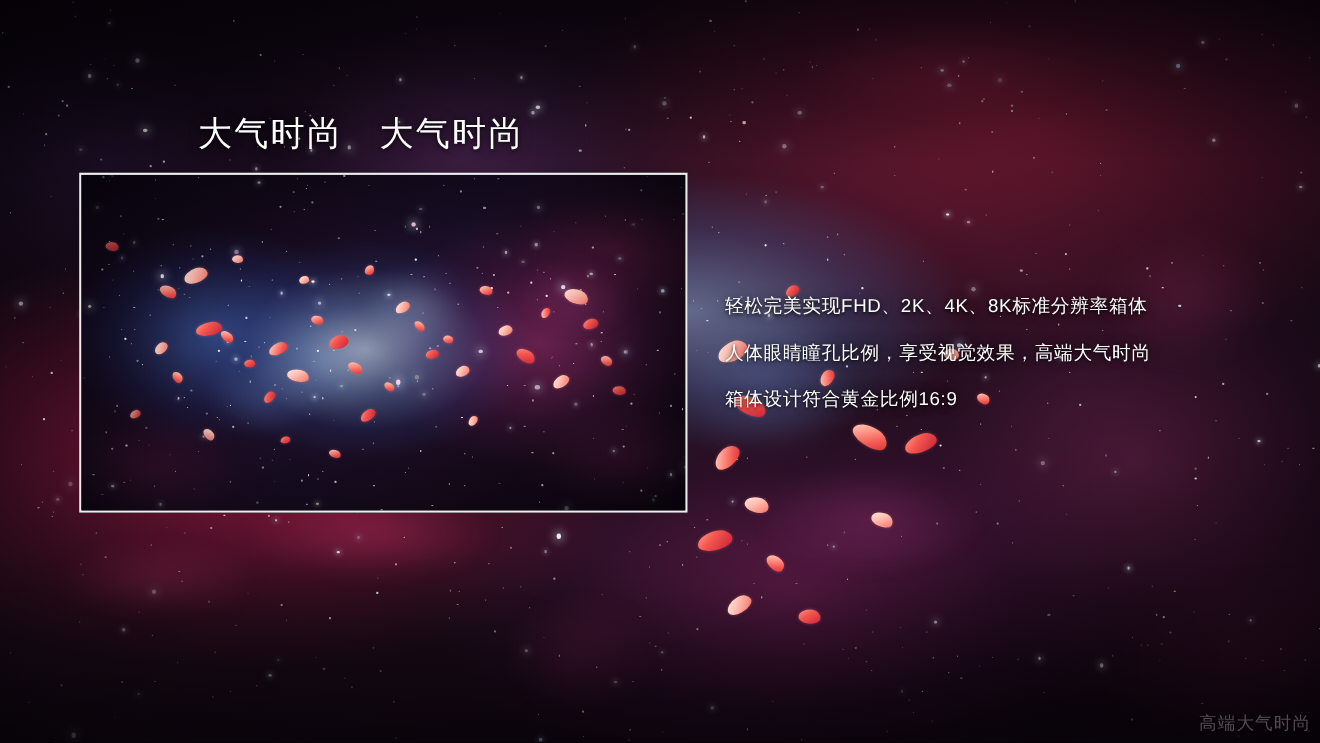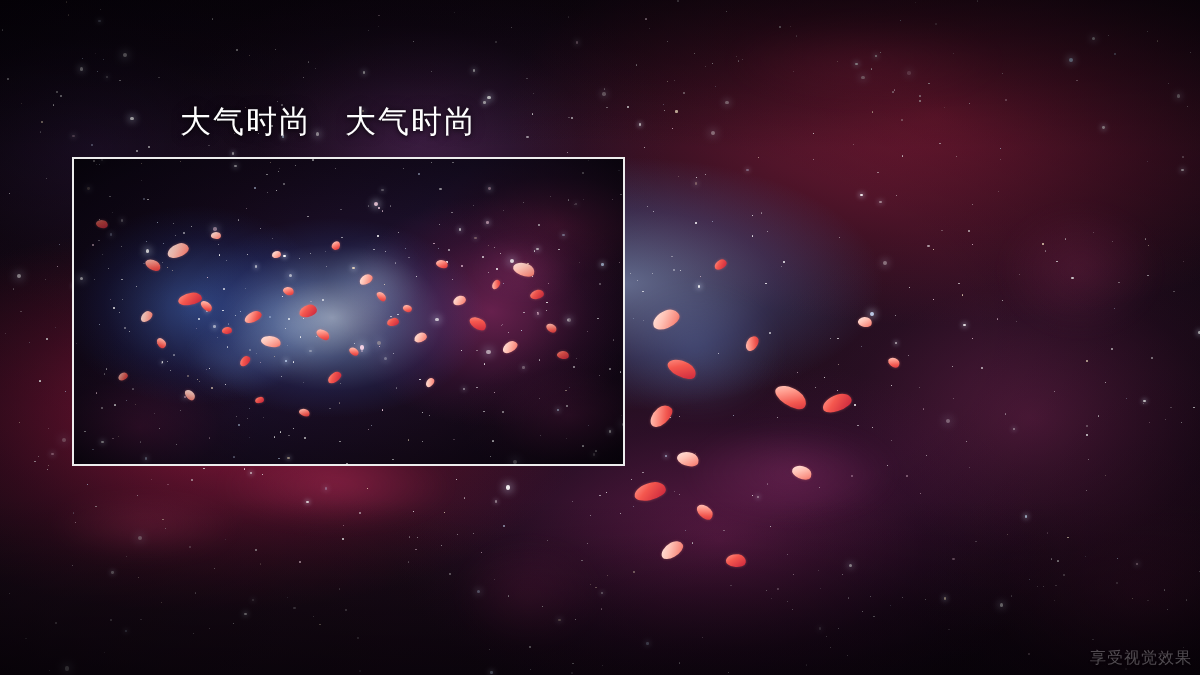--- a/index.html
+++ b/index.html
@@ -1154,16 +1154,21 @@
         <span class="petal deep" style="left: 33%; top: 78%; width: 9px; height: 6px; transform: rotate(-8deg);"></span>
         <span class="petal" style="left: 41%; top: 82%; width: 11px; height: 7px; transform: rotate(26deg);"></span>
         <span class="petal pale" style="left: 64%; top: 72%; width: 10px; height: 7px; transform: rotate(-44deg);"></span>
         <span class="petal deep" style="left: 4%; top: 20%; width: 12px; height: 8px; transform: rotate(16deg);"></span>
       </div>
     <div class="photo-vignette"></div>
   </div>
 
   <div class="title">大气时尚　大气时尚</div>
 
-
-  <div class="watermark">享受视觉效果</div>
+  <div class="body-text">
+    <div class="body-line">轻松完美实现FHD、2K、4K、8K标准分辨率箱体</div>
+    <div class="body-line">人体眼睛瞳孔比例，享受视觉效果，高端大气时尚</div>
+    <div class="body-line">箱体设计符合黄金比例16:9</div>
+  </div>
+
+  <div class="watermark">高端大气时尚</div>
 
 </div>
 
 </body></html>

